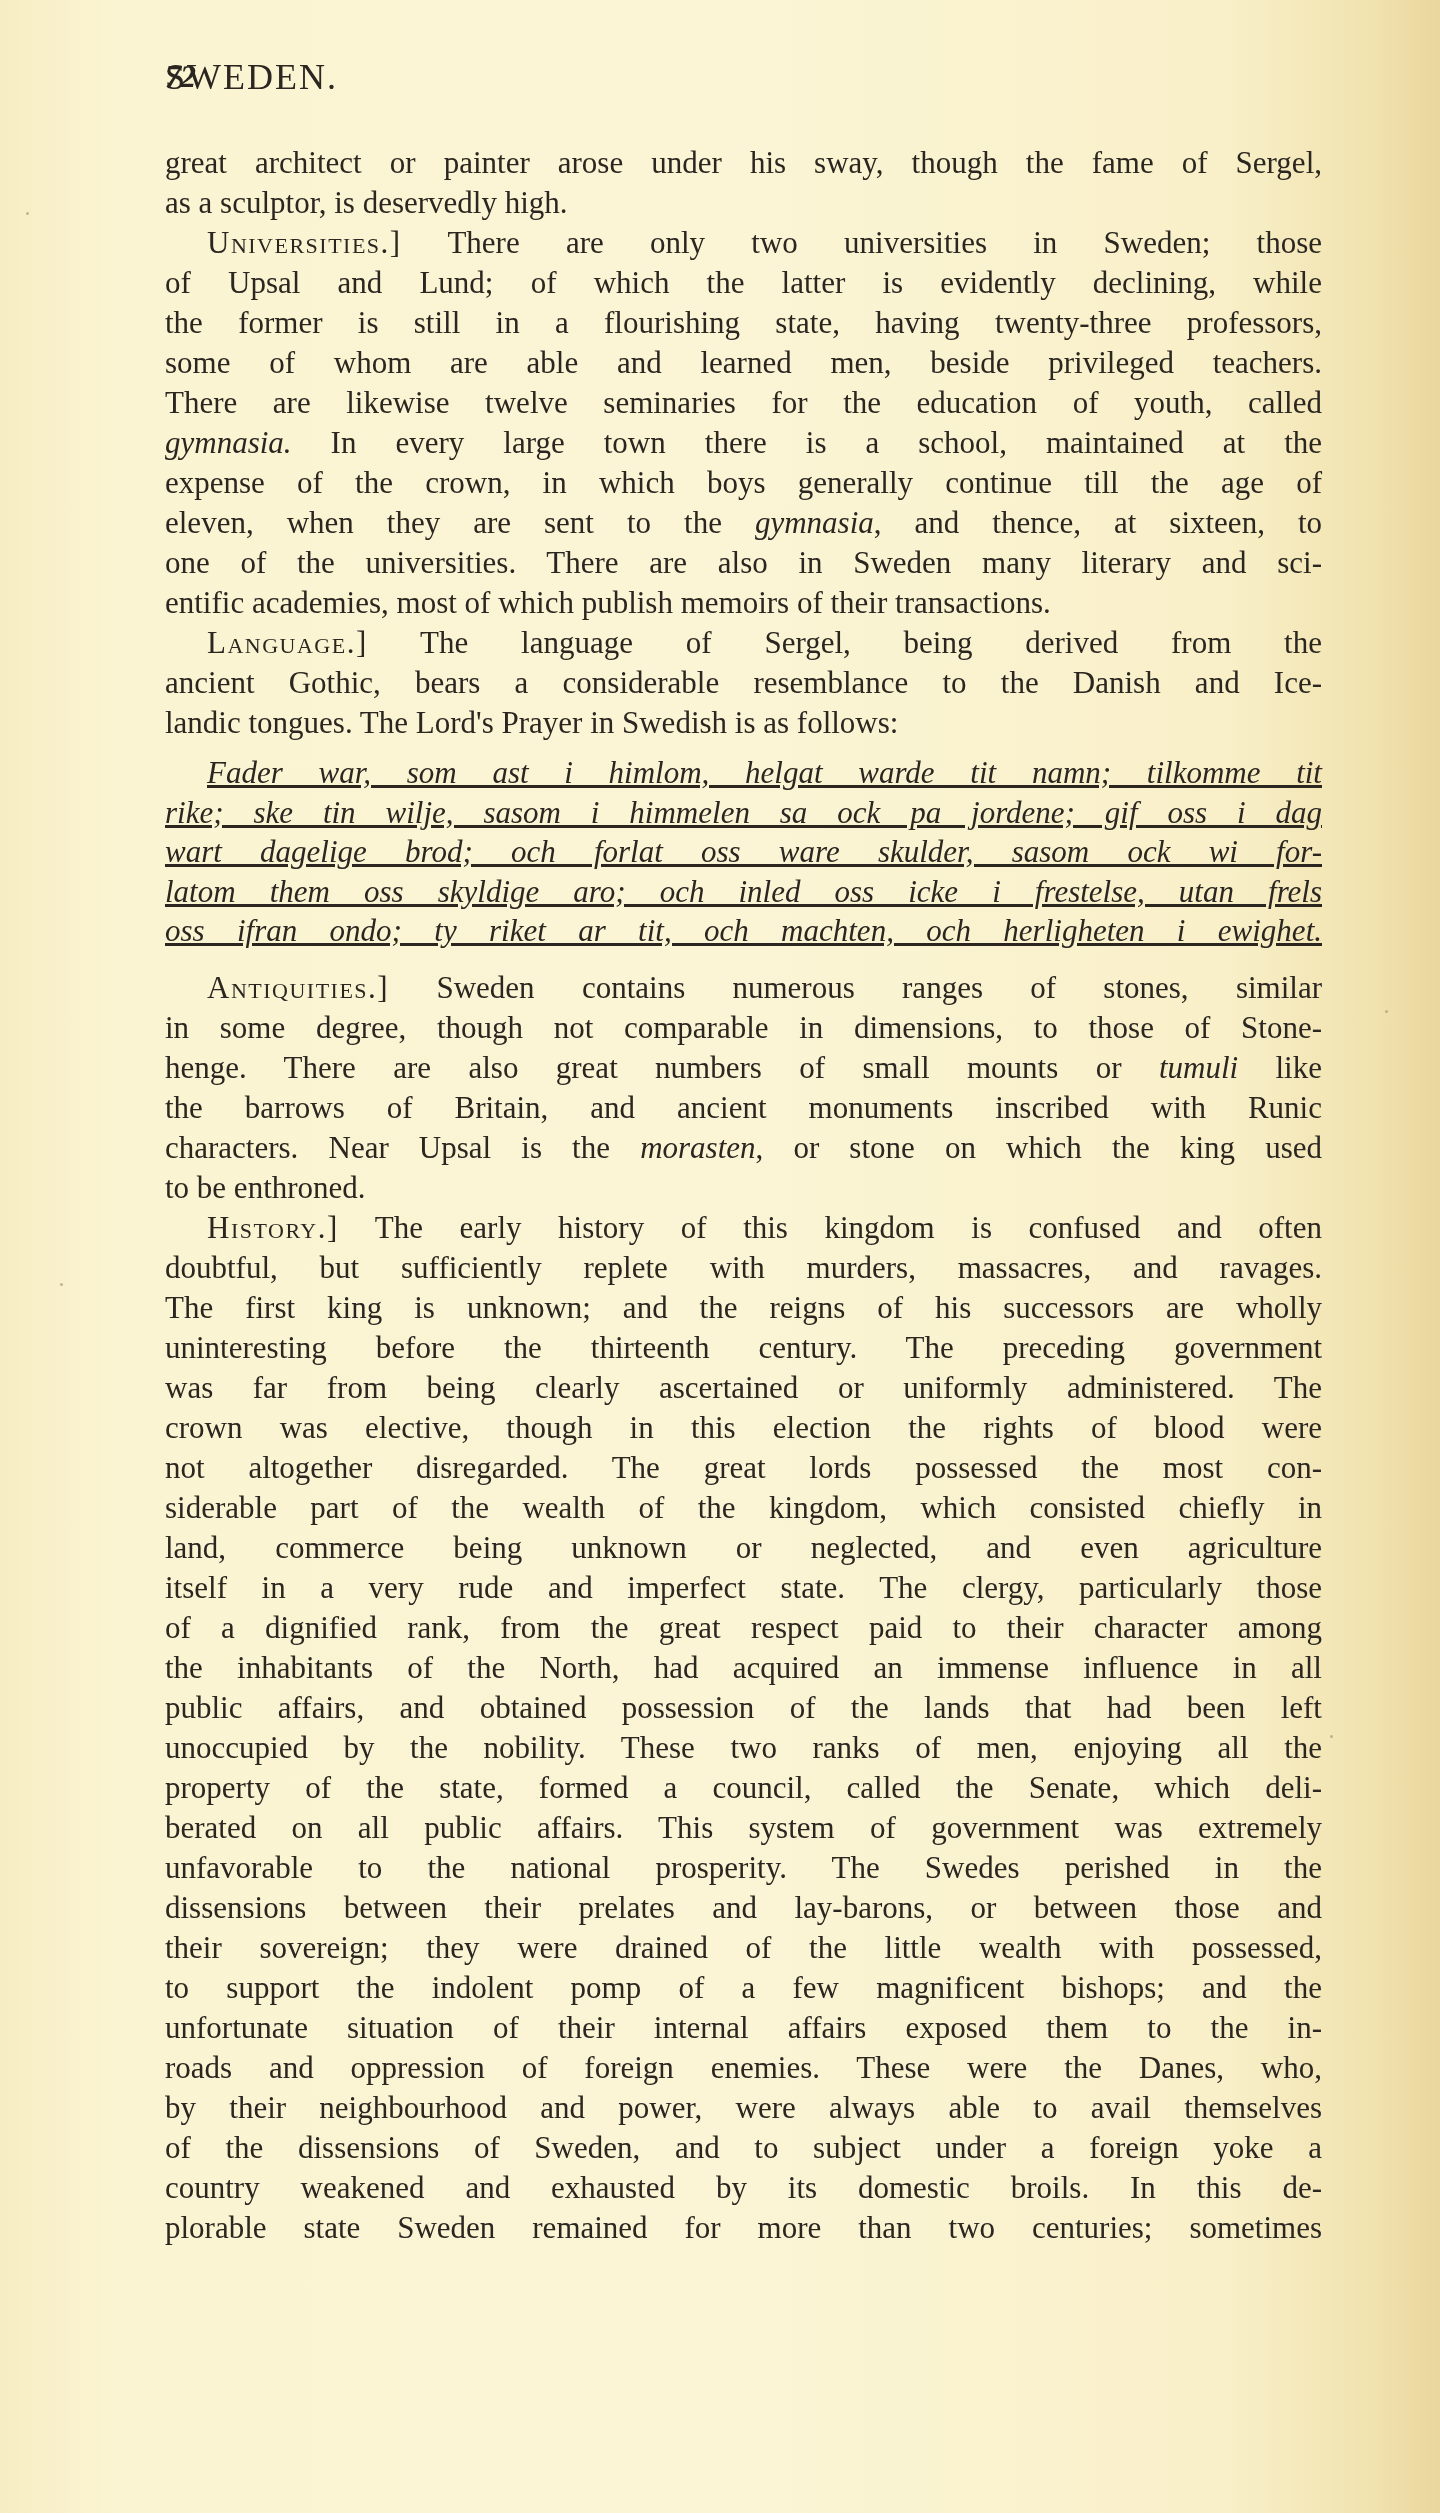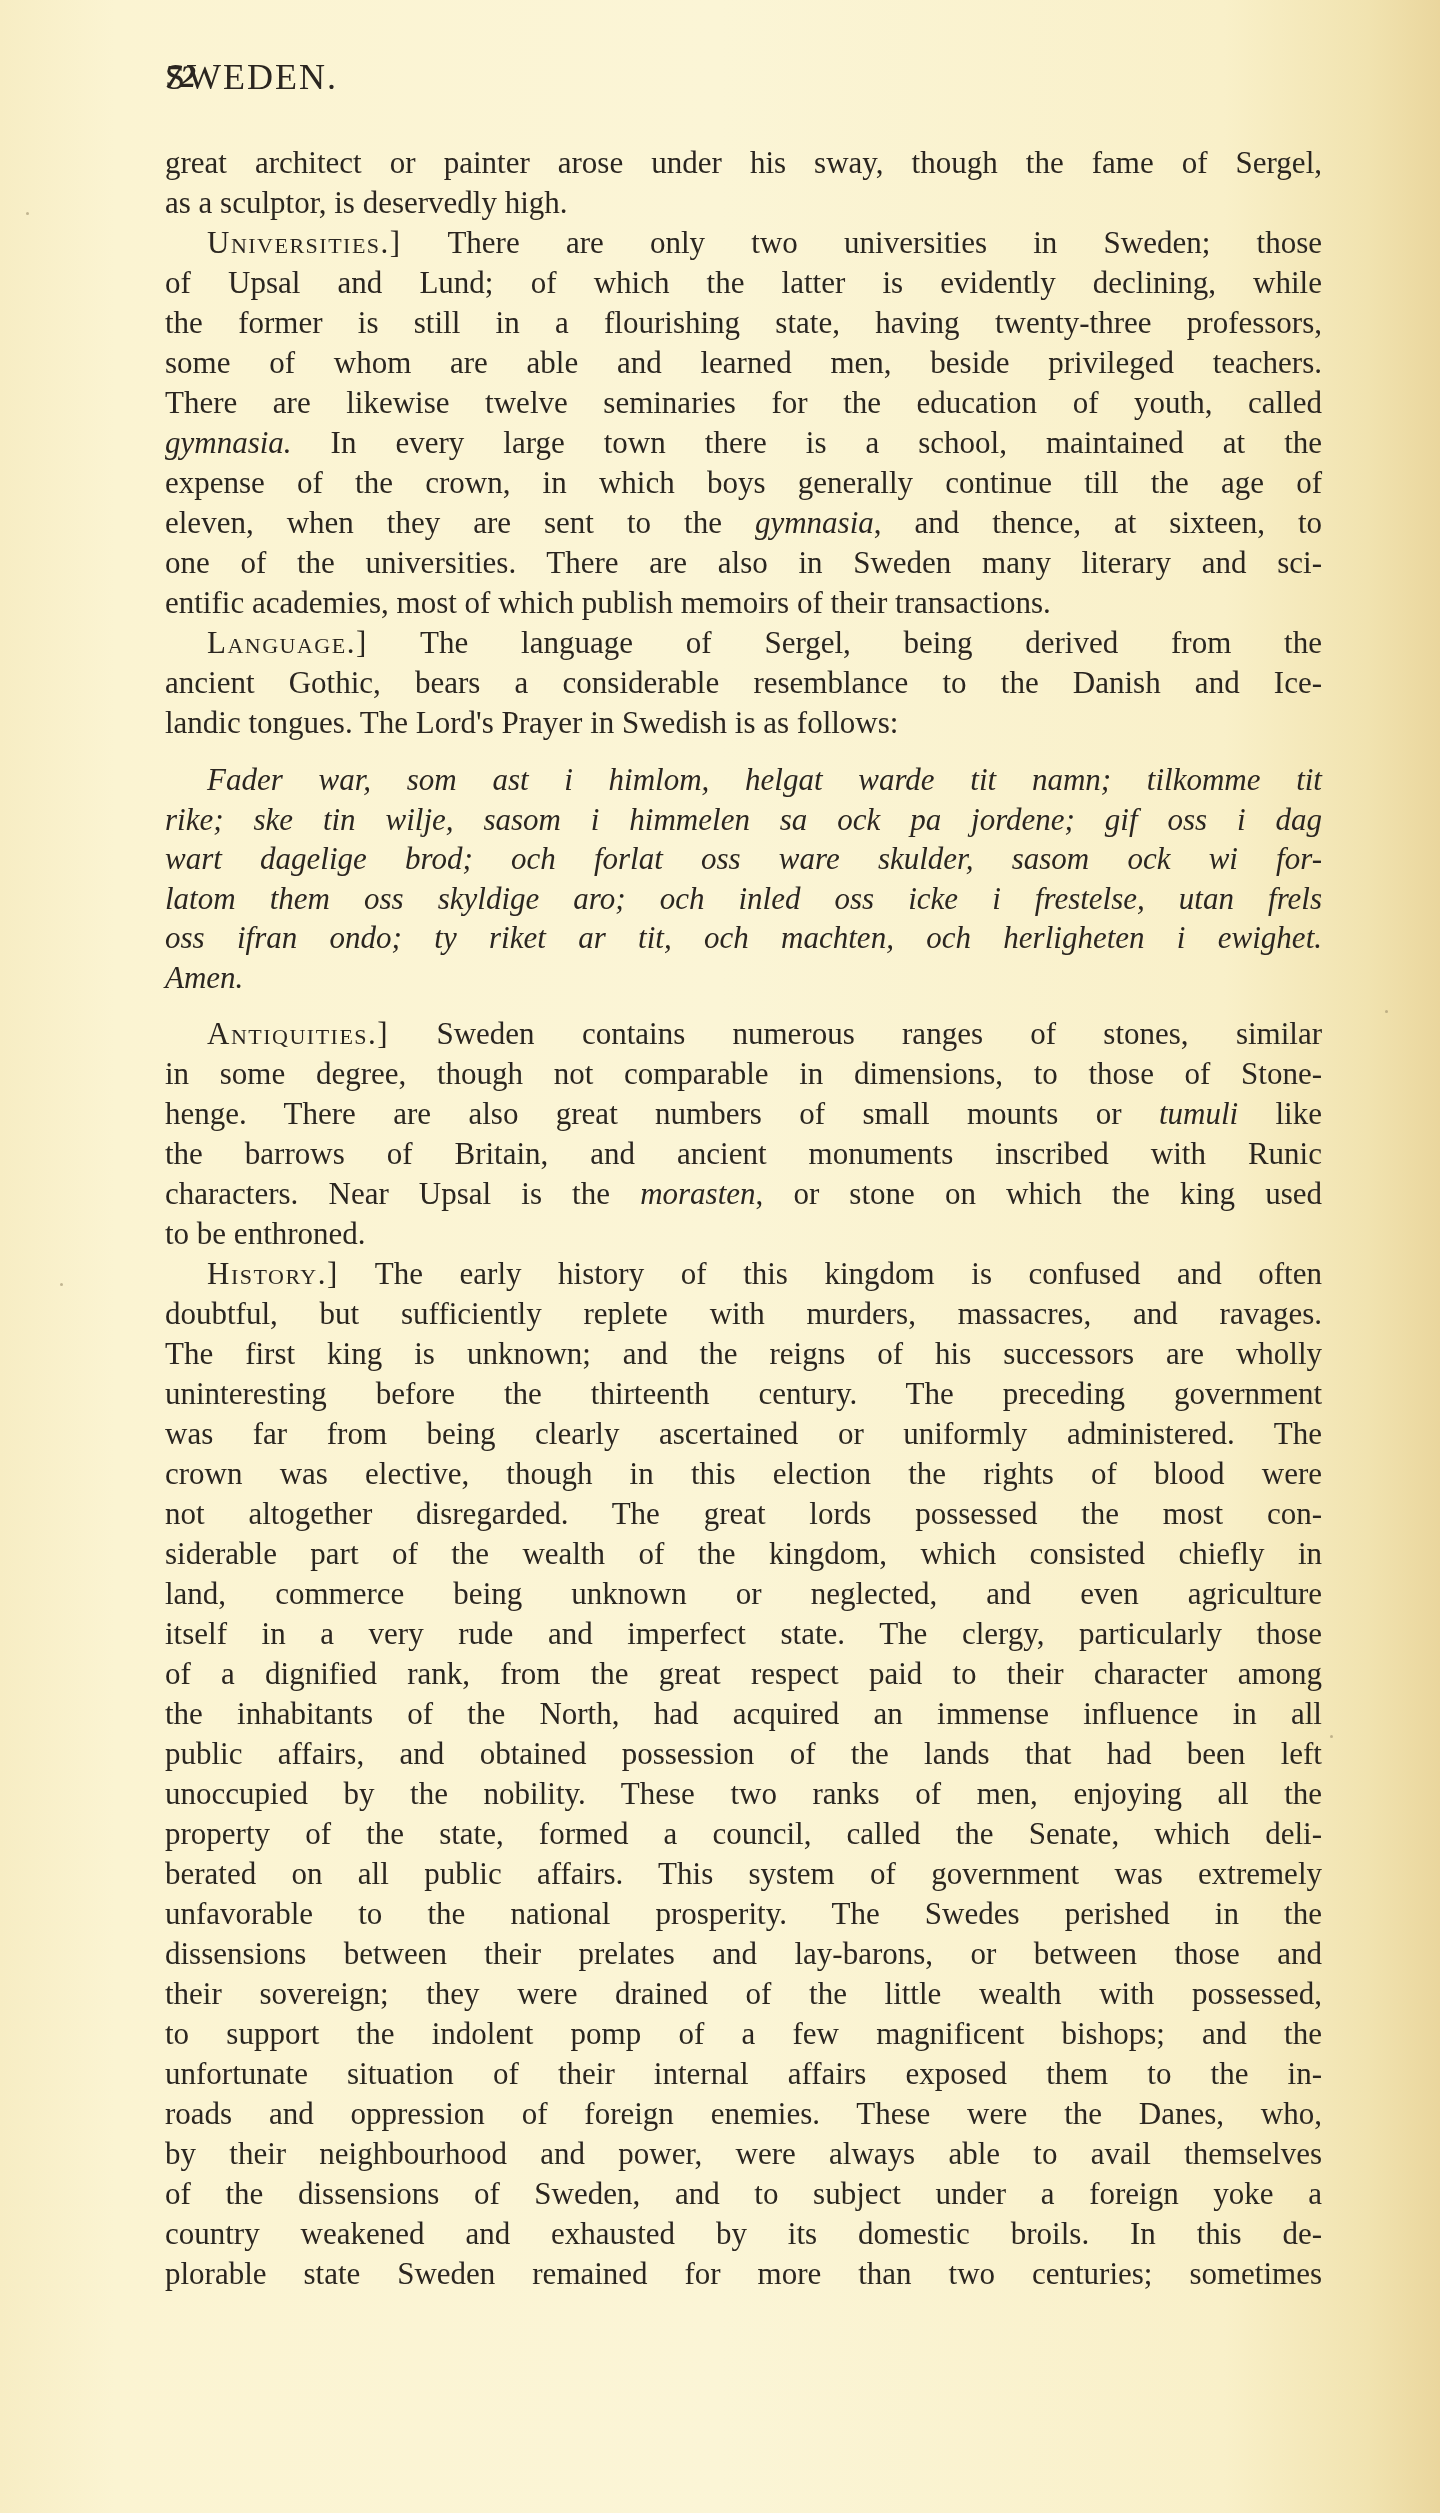--- a/index.html
+++ b/index.html
@@ -27,21 +27,21 @@
     font-size: 31px; line-height: 40px;
   }
   .line {
     display: block; height: 40px; white-space: nowrap;
     text-align: justify; text-align-last: justify;
   }
   .line.last { text-align-last: left; }
   .line.indent { padding-left: 42px; }
   .sc { font-variant: small-caps; letter-spacing: 1.5px; }
   .it { font-style: italic; }
-  .prayer { margin-top: 17px; margin-bottom: 17px; }
+  .prayer { margin-top: 10px; margin-bottom: 17px; text-decoration: underline; }
   .prayer .line { font-style: italic; height: 39.5px; }
   .speck { position: absolute; width: 3px; height: 3px; border-radius: 50%; background: #9d8e6a; opacity: .6; }
 </style>
 </head>
 <body>
 
 <div class="page">
 
   <div class="running-head">
     <span class="page-number">72</span>
@@ -69,21 +69,20 @@
         <span class="line indent"><span class="sc">Language.]</span>  <span>The language of Sergel, being derived from the</span></span>
         <span class="line"><span>ancient Gothic, bears a considerable resemblance to the Danish and Ice-</span></span>
         <span class="line last"><span>landic tongues. The Lord's Prayer in Swedish is as follows:</span></span>
       </div>
       <div class="prayer">
         <span class="line indent"><span>Fader war, som ast i himlom, helgat warde tit namn; tilkomme tit</span></span>
         <span class="line"><span>rike; ske tin wilje, sasom i himmelen sa ock pa jordene; gif oss i dag</span></span>
         <span class="line"><span>wart dagelige brod; och forlat oss ware skulder, sasom ock wi for-</span></span>
         <span class="line"><span>latom them oss skyldige aro; och inled oss icke i frestelse, utan frels</span></span>
         <span class="line"><span>oss ifran ondo; ty riket ar tit, och machten, och herligheten i ewighet.</span></span>
-        <span class="line last"><span>Amen.</span></span>
       </div>
       <div>
         <span class="line indent"><span class="sc">Antiquities.]</span>  <span>Sweden contains numerous ranges of stones, similar</span></span>
         <span class="line"><span>in some degree, though not comparable in dimensions, to those of Stone-</span></span>
         <span class="line"><span>henge. There are also great numbers of small mounts or </span><span class="it">tumuli</span><span> like</span></span>
         <span class="line"><span>the barrows of Britain, and ancient monuments inscribed with Runic</span></span>
         <span class="line"><span>characters. Near Upsal is the </span><span class="it">morasten</span><span>, or stone on which the king used</span></span>
         <span class="line last"><span>to be enthroned.</span></span>
       </div>
       <div>

